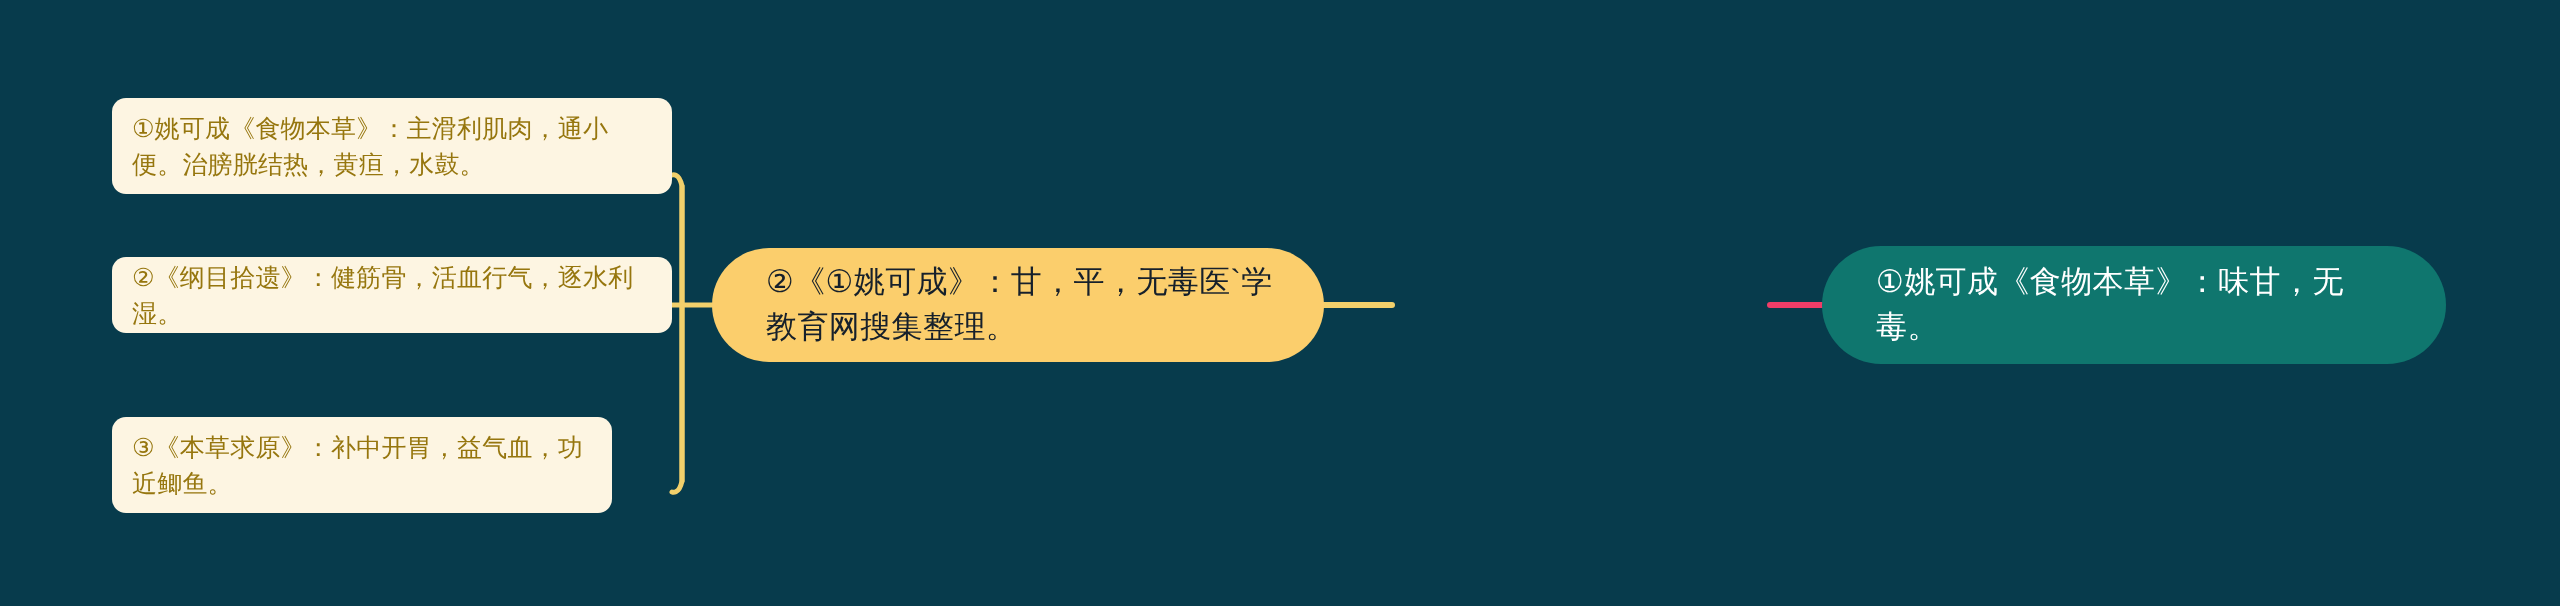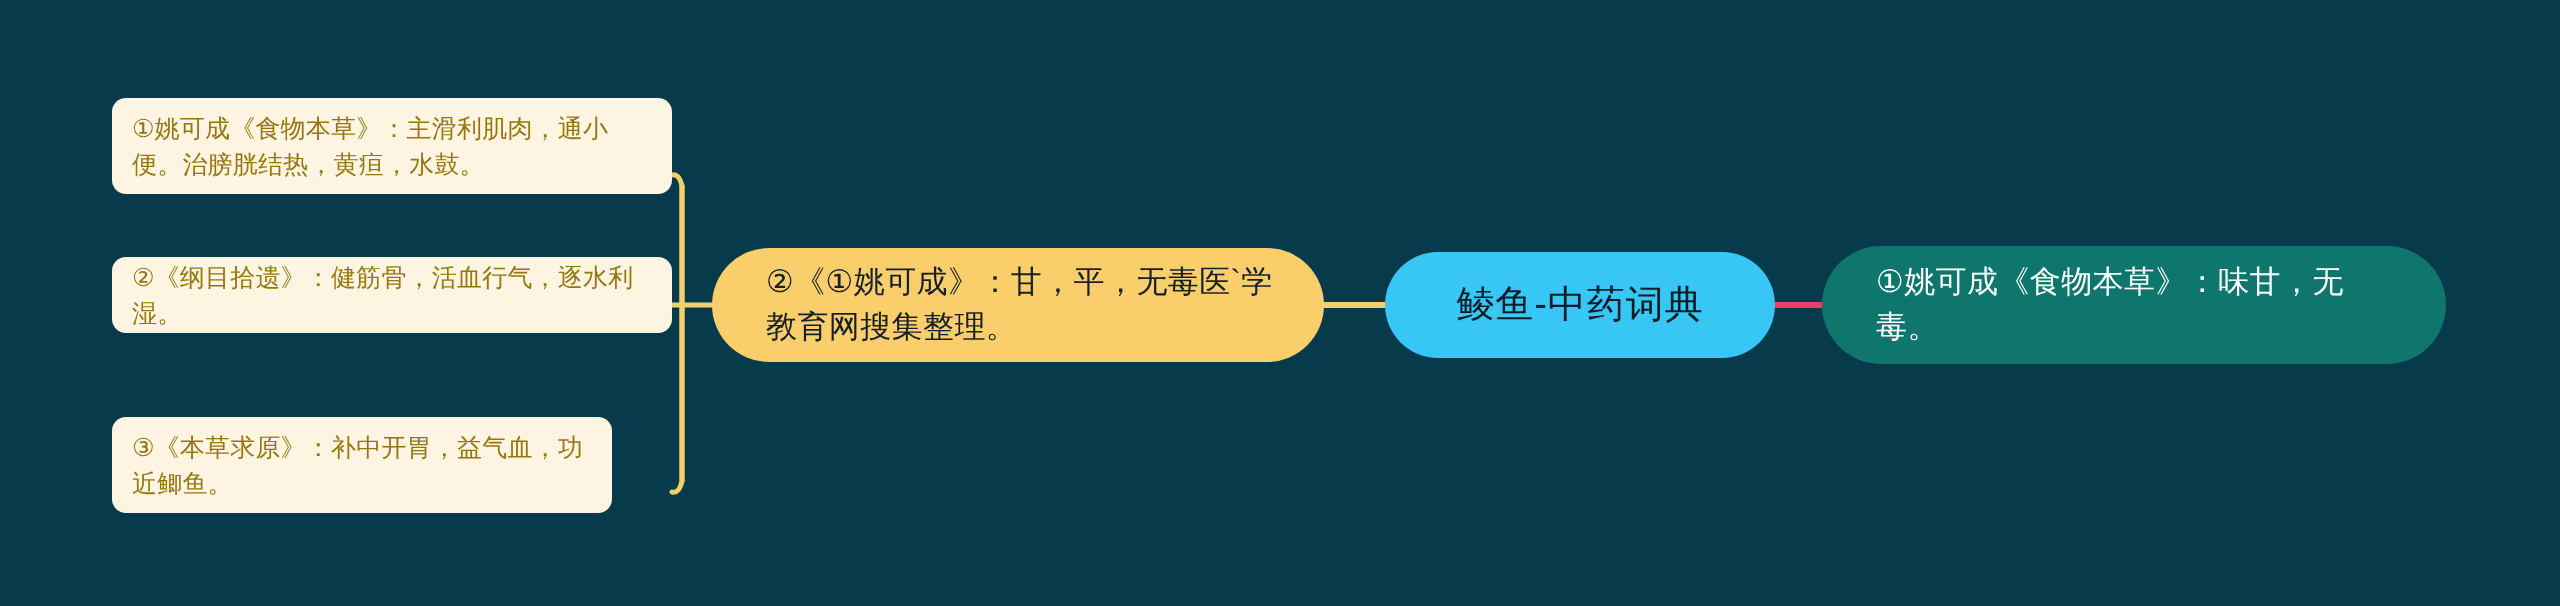--- a/index.html
+++ b/index.html
@@ -125,21 +125,18 @@
   </div>
 
   <div class="node leaf-card" id="leaf-3">
     <span>③《本草求原》：补中开胃，益气血，功近鲫鱼。</span>
   </div>
 
   <div class="node" id="branch-amber">
     <span>②《①姚可成》：甘，平，无毒医`学教育网搜集整理。</span>
   </div>
 
-  <div class="node" id="root-node">
-    <span>鲮鱼-中药词典</span>
-  </div>
 
   <div class="node" id="branch-pink">
     <span>①姚可成《食物本草》：味甘，无毒。</span>
   </div>
 
 </div>
 
 </body></html>

